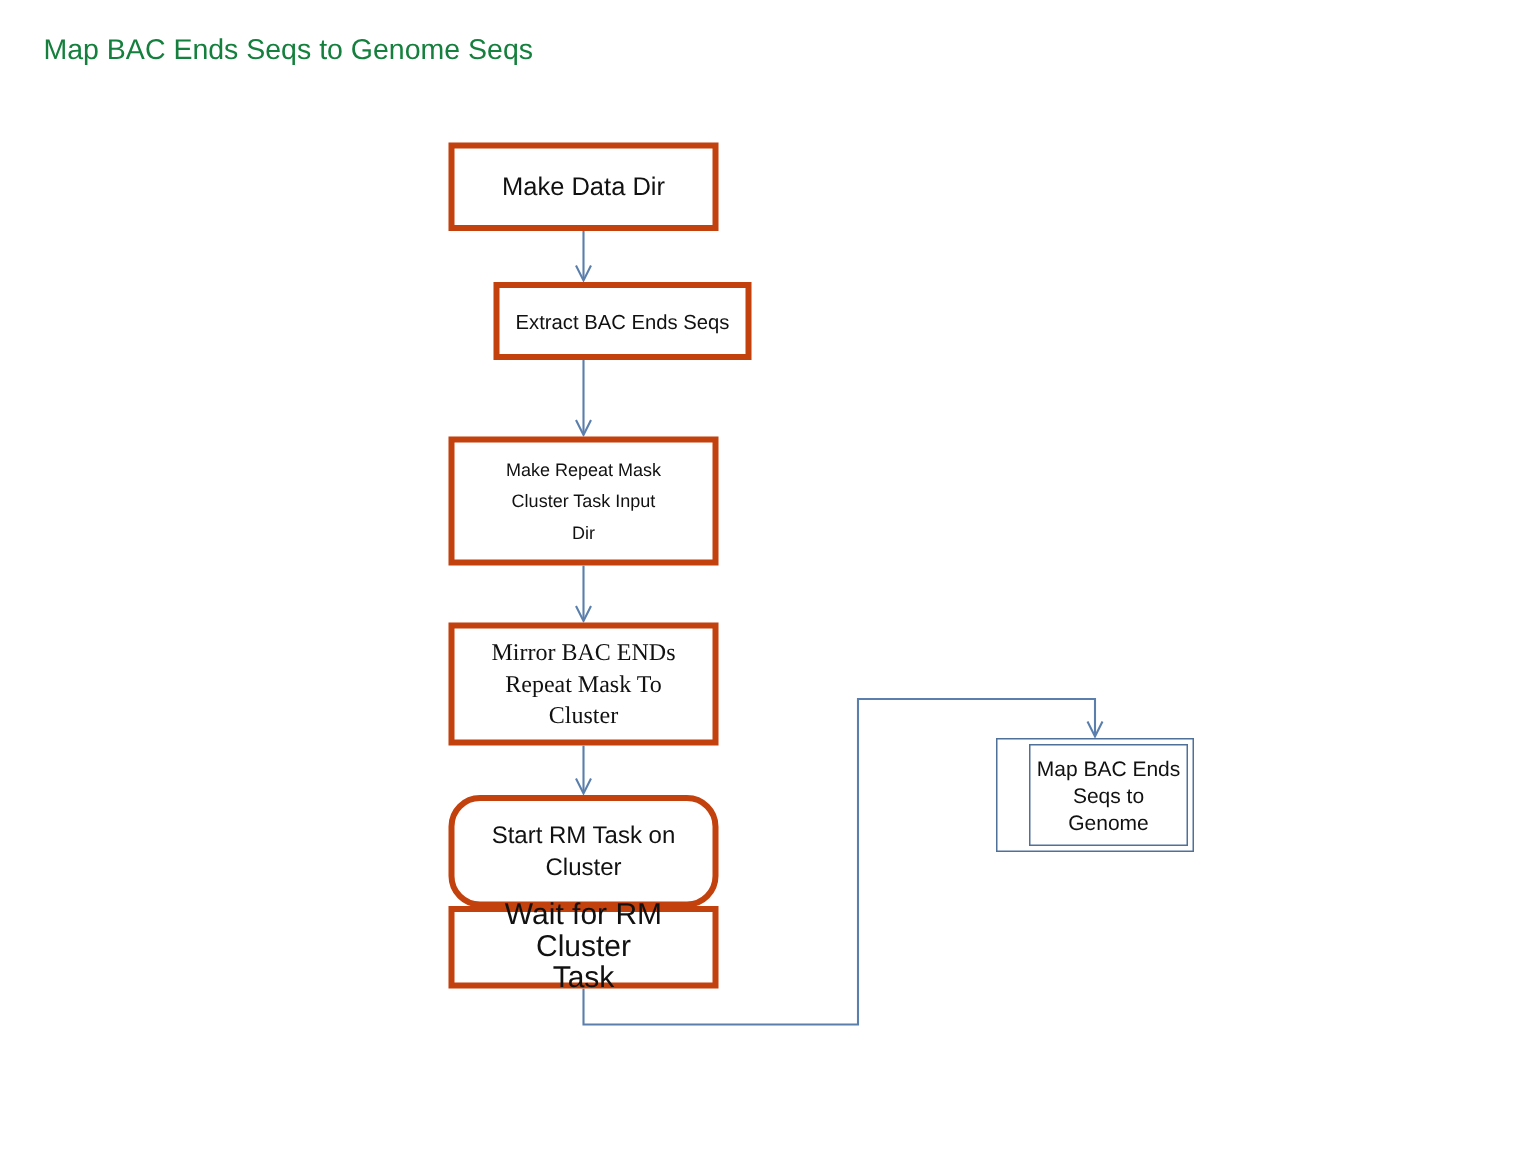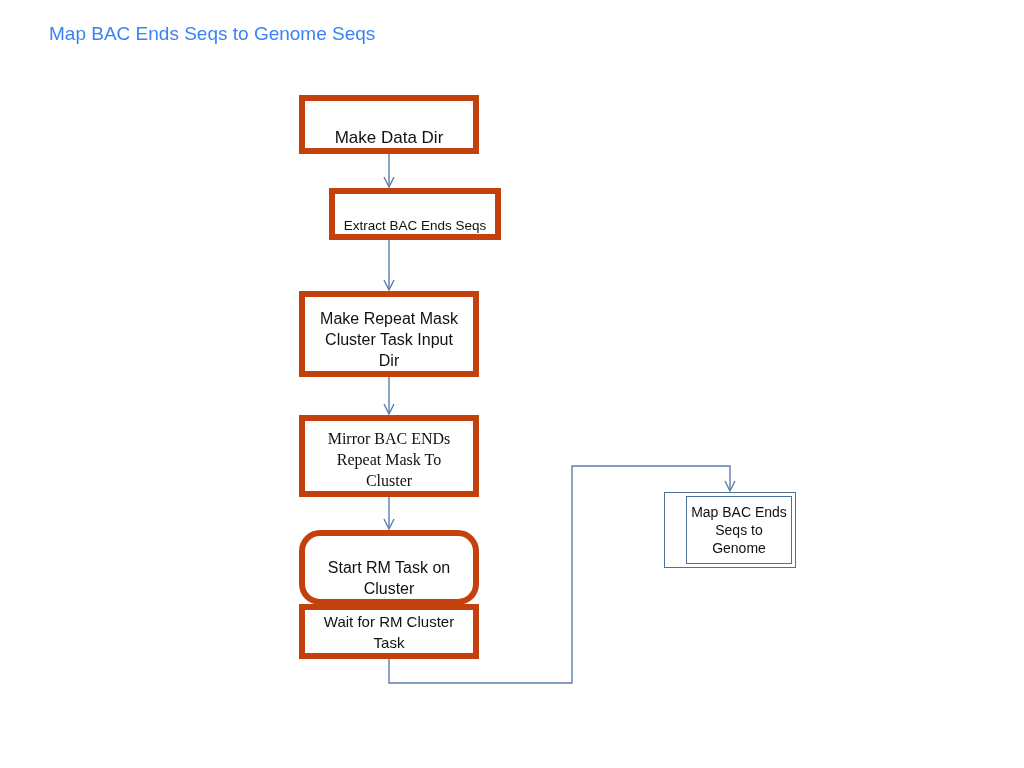--- a/index.html
+++ b/index.html
@@ -20,56 +20,55 @@
     left: 0; top: 0;
     width: 1024px;
     height: 768px;
   }
   .title {
     position: absolute;
     left: 29px;
     top: 22px;
     font-size: 19px;
     line-height: 24px;
-    color: #3b82f6;
+    color: #15803d;
     white-space: pre;
-    margin-left: 20px;
   }
   .node {
     position: absolute;
     box-sizing: border-box;
     background: #ffffff;
-    border: 6px solid #c2410c;
+    border: 4px solid #c2410c;
     display: flex;
-    align-items: flex-end;
+    align-items: center;
     justify-content: center;
     text-align: center;
   }
   .node .label {
     display: block;
     white-space: pre-line;
     color: #111111;
   }
   .n-make-data-dir   { left: 299px; top: 95px;  width: 180px; height: 59px;  }
   .n-make-data-dir .label   { font-size: 17px; line-height: 21px; }
 
   .n-extract         { left: 303px; top: 188px; width: 172px; height: 52px; margin-left: 26px;  }
   .n-extract .label         { font-size: 13.5px; line-height: 17px; }
 
   .n-make-repeat     { left: 299px; top: 291px; width: 180px; height: 86px;  }
-  .n-make-repeat .label     { font-size: 16px; line-height: 21px; }
+  .n-make-repeat .label     { font-size: 12px; line-height: 21px; }
 
   .n-mirror          { left: 299px; top: 415px; width: 180px; height: 82px;  }
   .n-mirror .label          { font-size: 16px; line-height: 21px; font-family: Liberation Serif, serif; }
 
   .n-start-rm        { left: 299px; top: 530px; width: 180px; height: 75px; border-radius: 21px;  }
   .n-start-rm .label        { font-size: 16px; line-height: 21px; }
 
   .n-wait-rm         { left: 299px; top: 604px; width: 180px; height: 55px;  }
-  .n-wait-rm .label         { font-size: 15px; line-height: 21px; }
+  .n-wait-rm .label         { font-size: 20px; line-height: 21px; }
 
   
   .node-double {
     position: absolute;
     box-sizing: border-box;
     border: 1px solid #4f7099;
     background: #ffffff;
     padding: 3px;
   }
   .node-double .inner {

